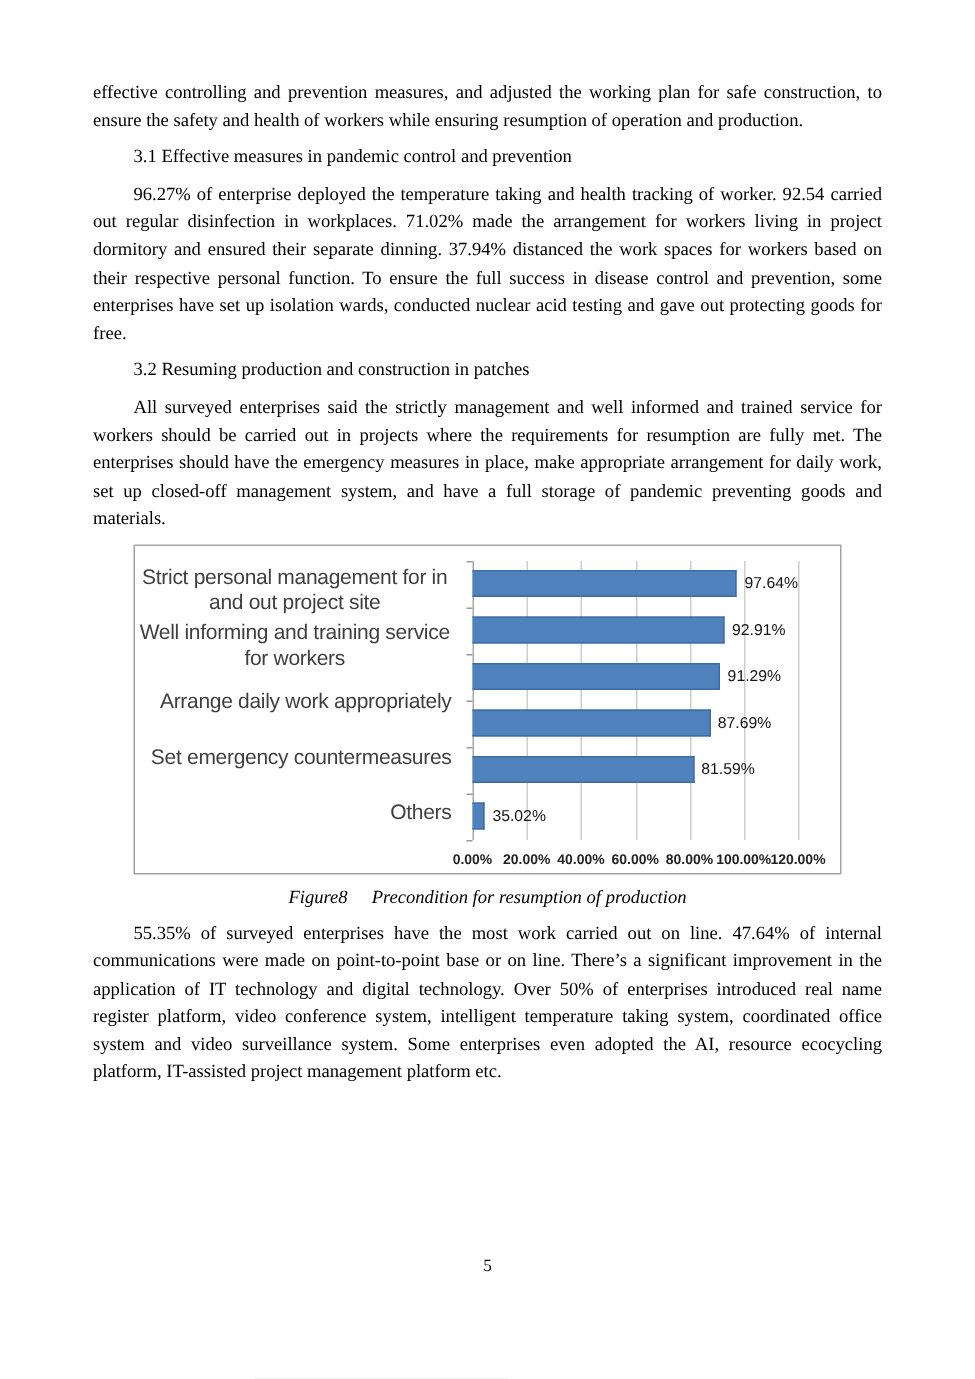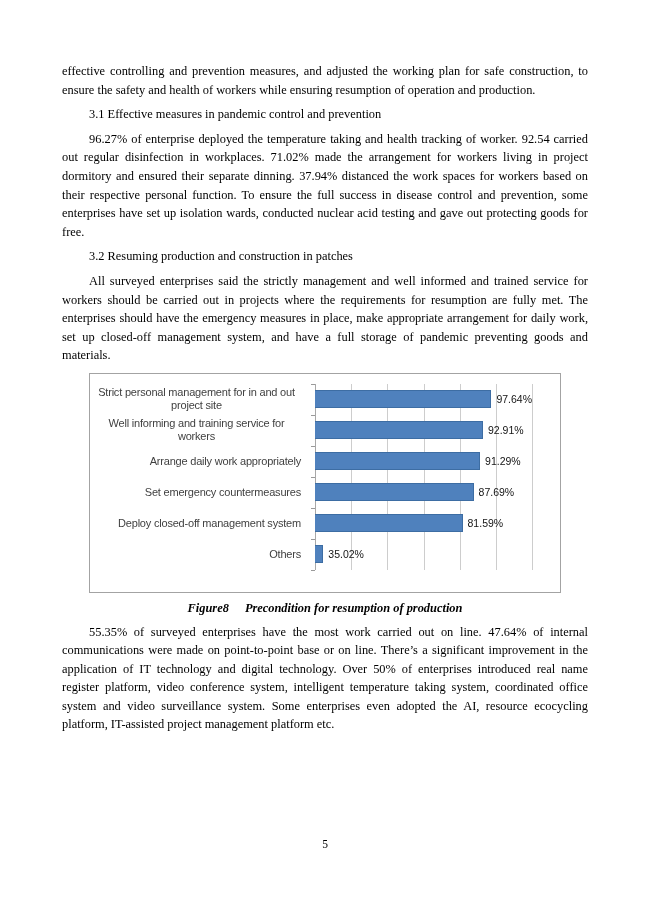--- a/index.html
+++ b/index.html
@@ -2,27 +2,27 @@
 <html><head>
 <meta charset="utf-8">
 <style>
   html,body{margin:0;padding:0;background:#e8e8e8;}
   .page{
     position:relative;width:650px;height:919px;background:#ffffff;
     font-family:"Liberation Serif",serif;color:#000;overflow:hidden;
     margin:0 auto;
   }
   .content{
-    position:absolute;left:62px;top:62px;width:526px;
+    position:absolute;left:62px;top:52px;width:526px;
     font-size:12.4px;line-height:18.6px;text-align:justify;
   }
   .para{margin:0 0 6px 0;text-indent:27px;}
   .para.no-indent{text-indent:0;}
   .heading{margin:0 0 6px 0;text-indent:27px;text-align:left;}
-  .caption{margin:0 0 5px 0;text-align:center;font-style:italic;text-indent:0;font-weight:bold;}
+  .caption{margin:0 0 5px 0;text-align:center;font-style:italic;text-indent:0;}
   .cap-label{margin-right:16px;}
   .page-number{
     position:absolute;top:838px;left:0;width:100%;
     text-align:center;font-size:11.5px;
   }
   
   .chart{
     position:relative;width:470px;height:218px;margin:8px auto 6px auto;
     border:1px solid #a3a3a3;background:#fff;
     font-family:"Liberation Sans",sans-serif;text-align:left;text-indent:0;
@@ -31,21 +31,21 @@
   .grid-v{position:absolute;top:0;bottom:0;width:1px;background:#cdcdcd;}
   .axis-line{background:#a8a8a8;}
   .tick{position:absolute;left:-4px;width:4px;height:1px;background:#9a9a9a;}
   .rows{position:absolute;left:0;top:0;right:0;bottom:0;display:flex;flex-direction:column;}
   .row{flex:1;position:relative;display:flex;align-items:center;}
   .bar{height:18px;box-sizing:border-box;border:1px solid #3d6da3;border-left:none;}
   .val{margin-left:5px;font-size:10.5px;color:#141414;white-space:nowrap;text-align:center;}
   .cat-col{position:absolute;left:2px;top:10px;width:215px;height:186px;display:flex;flex-direction:column;}
   .cat{
     flex:1;display:flex;align-items:center;justify-content:flex-end;
-    font-size:11px;letter-spacing:-0.2px;color:#3f3f3f;line-height:1.2;
+    font-size:14px;letter-spacing:-0.2px;color:#3f3f3f;line-height:1.2;
     padding-right:6px;
   }
   .cat span{display:block;text-align:center;}
   .xaxis{position:absolute;left:225px;top:198px;width:217px;height:16px;}
   .xlab{
     position:absolute;top:2px;transform:translateX(-50%);
     font-size:9.3px;font-weight:bold;color:#222;white-space:nowrap;
   }
 </style>
 </head>
@@ -68,23 +68,20 @@
             <span class="">Strict personal management for in and out project site</span>
           </div>
           <div class="cat">
             <span class="">Well informing and training service for workers</span>
           </div>
           <div class="cat">
             <span class="">Arrange daily work appropriately</span>
           </div>
           <div class="cat">
             <span class="">Set emergency countermeasures</span>
-          </div>
-          <div class="cat">
-            <span class="">Deploy closed-off management system</span>
           </div>
           <div class="cat">
             <span class="">Others</span>
           </div>
         </div>
       <div class="plot">
           <div class="grid-v axis-line" style="left: 0%;"></div>
           <div class="grid-v" style="left: 16.6667%;"></div>
           <div class="grid-v" style="left: 33.3333%;"></div>
           <div class="grid-v" style="left: 50%;"></div>
@@ -118,20 +115,29 @@
             <div class="row">
               <div class="bar" style="width: 67.9917%; background: rgb(79, 129, 189); border-color: rgb(61, 109, 163);"></div>
               <div class="val">81.59%</div>
             </div>
             <div class="row">
               <div class="bar" style="width: 3.83333%; background: rgb(79, 129, 189); border-color: rgb(61, 109, 163);"></div>
               <div class="val">35.02%</div>
             </div>
           </div>
         </div>
+      <div class="xaxis">
+          <div class="xlab" style="left: 0%;">0.00%</div>
+          <div class="xlab" style="left: 16.6667%;">20.00%</div>
+          <div class="xlab" style="left: 33.3333%;">40.00%</div>
+          <div class="xlab" style="left: 50%;">60.00%</div>
+          <div class="xlab" style="left: 66.6667%;">80.00%</div>
+          <div class="xlab" style="left: 83.3333%;">100.00%</div>
+          <div class="xlab" style="left: 100%;">120.00%</div>
+        </div>
     </div>
 
     <p class="caption"><span class="cap-label">Figure8</span><span>Precondition for resumption of production</span></p>
 
     <p class="para">55.35% of surveyed enterprises have the most work carried out on line. 47.64% of internal communications were made on point-to-point base or on line. There’s a significant improvement in the application of IT technology and digital technology. Over 50% of enterprises introduced real name register platform, video conference system, intelligent temperature taking system, coordinated office system and video surveillance system. Some enterprises even adopted the AI, resource ecocycling platform, IT-assisted project management platform etc.</p>
 
   </div>
 
   <div class="page-number">5</div>
 </div>

